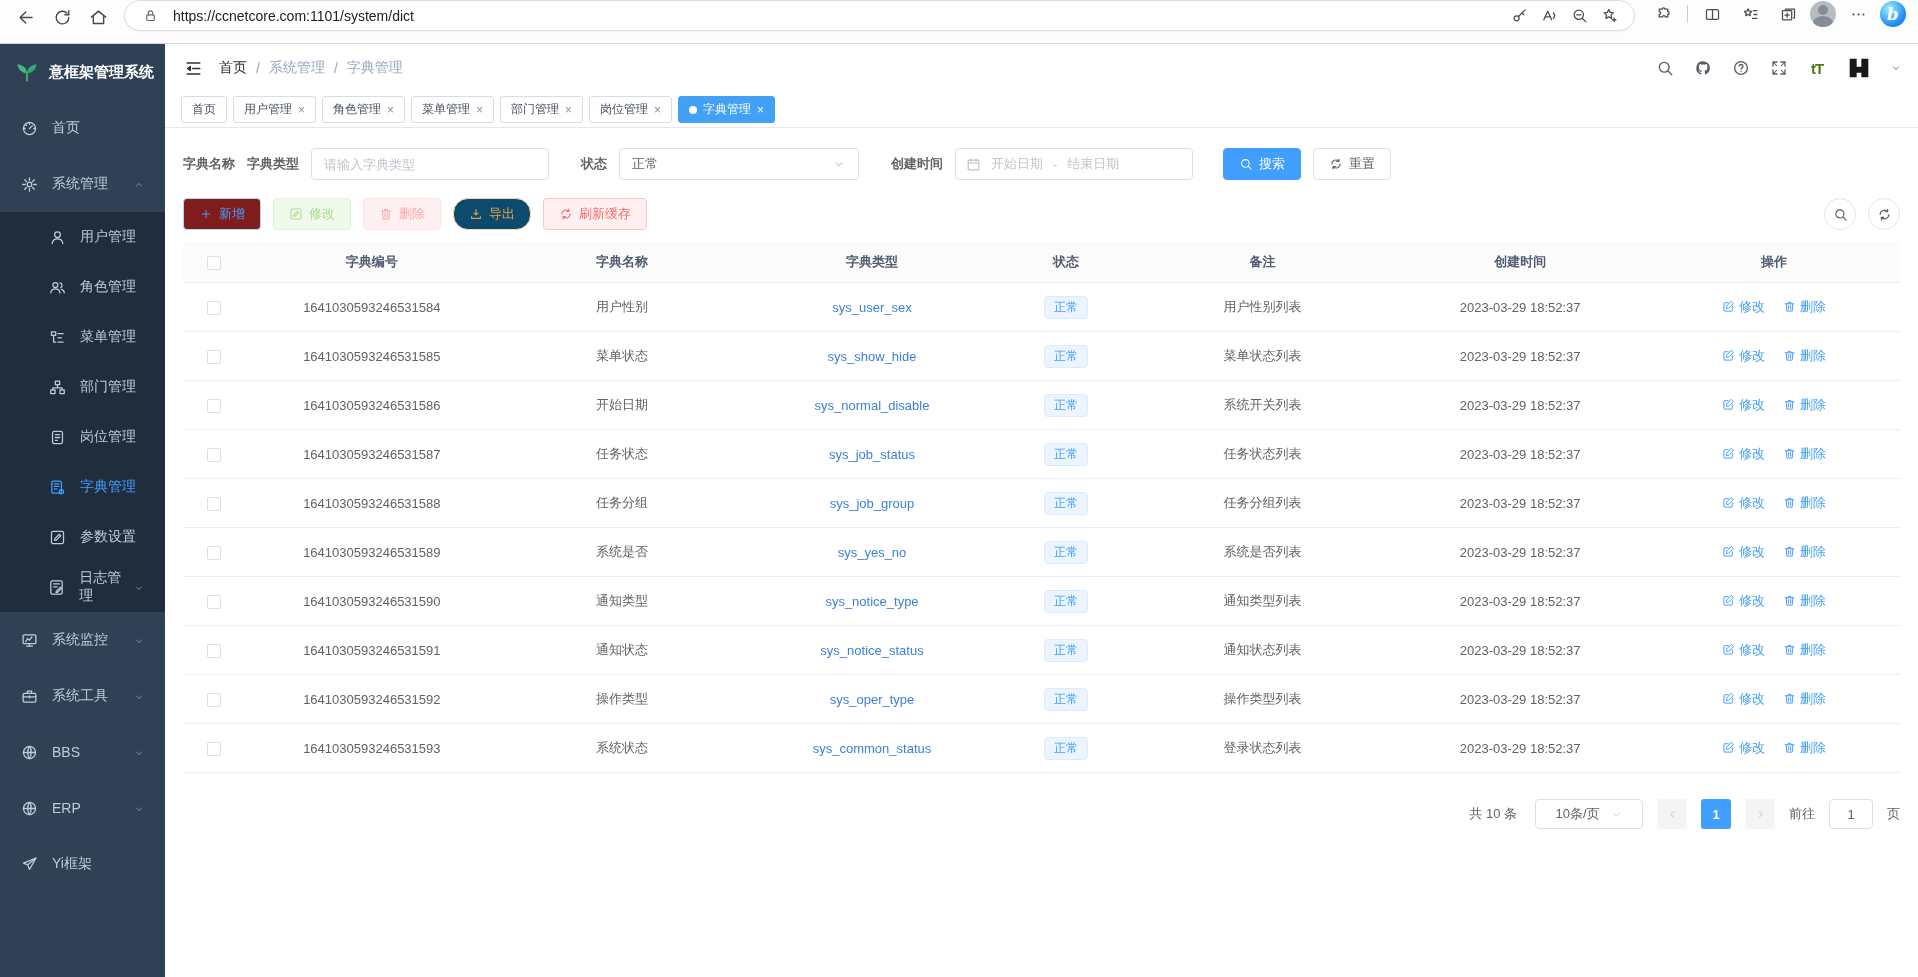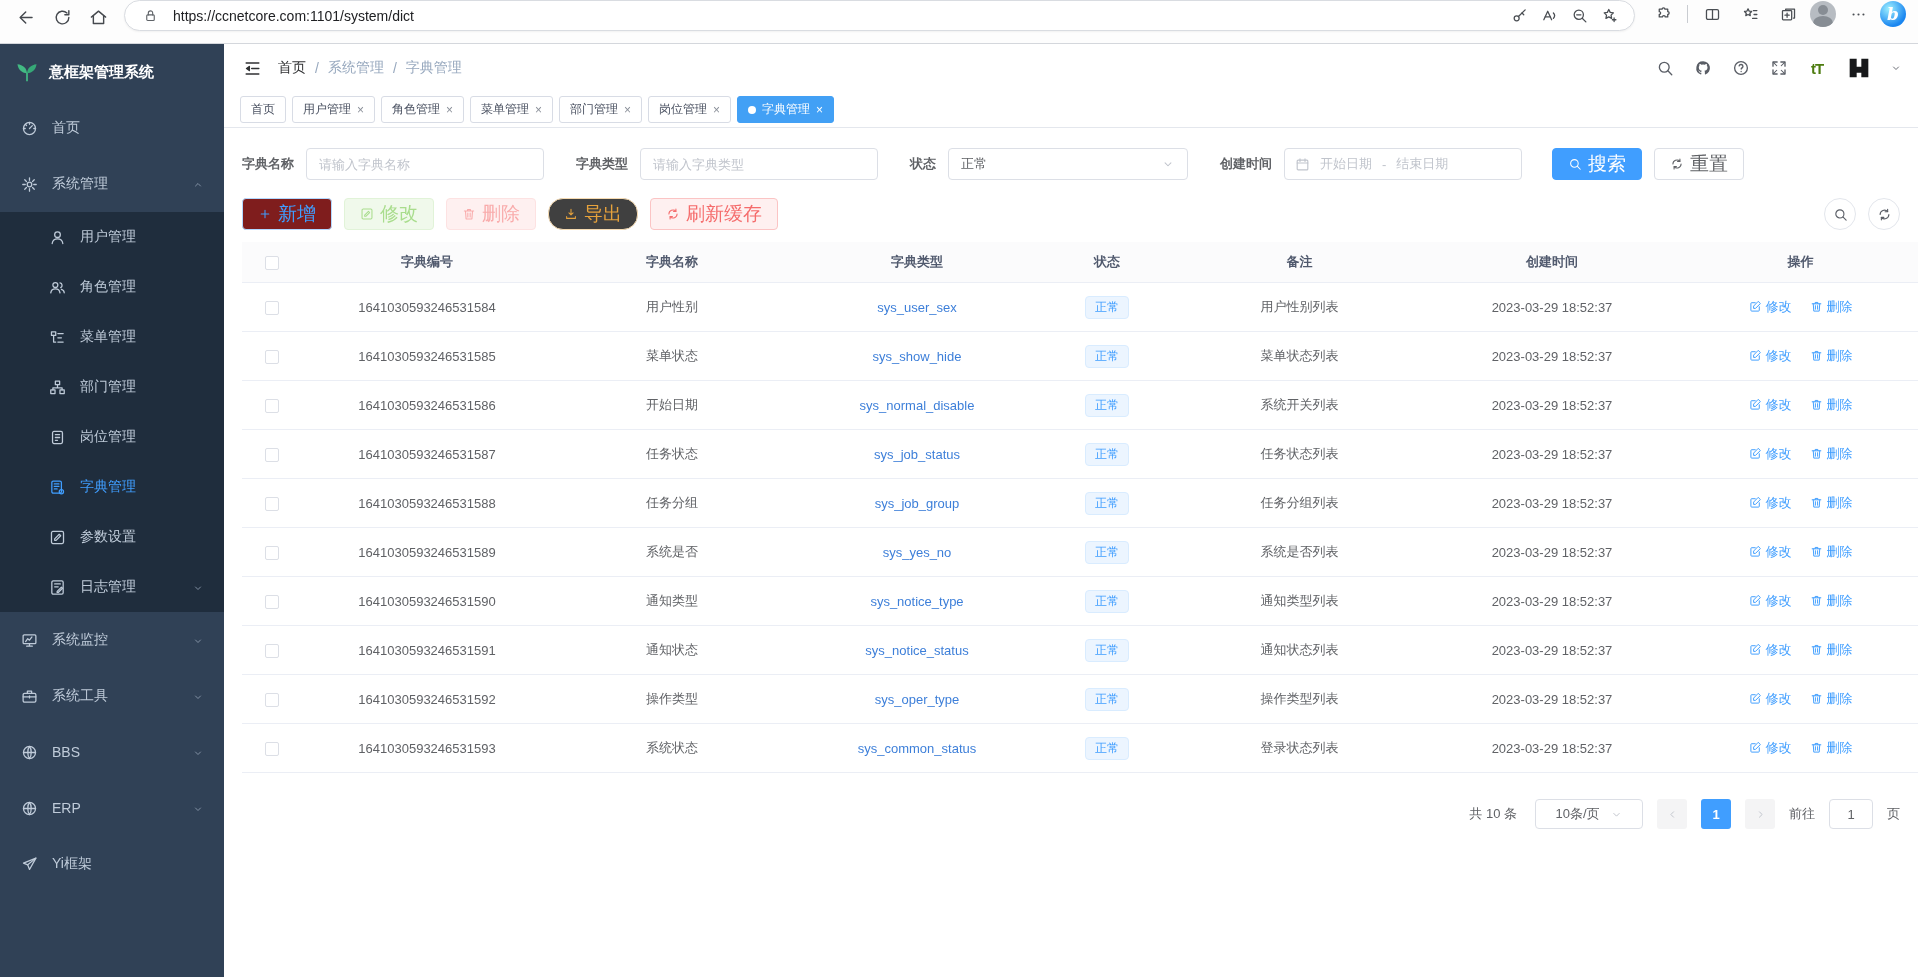--- a/index.html
+++ b/index.html
@@ -23,21 +23,21 @@
   .vdiv { width:1px; height:18px; background:#c9ccd1; margin:0 2px; }
   .avatar-ic { width:26px; height:26px; border-radius:50%; background:#b7bcc2; position:relative; overflow:hidden; }
   .avatar-ic::before { content:""; position:absolute; left:8px; top:4px; width:10px; height:10px; border-radius:50%; background:#878d94; }
   .avatar-ic::after  { content:""; position:absolute; left:3px; top:15px; width:20px; height:14px; border-radius:50%; background:#878d94; }
   .bing-b { width:26px; height:26px; border-radius:50%; background:radial-gradient(circle at 35% 30%, #9ef0ff, #1a86f0 70%);
     color:#fff; display:flex; align-items:center; justify-content:center;
     font-family:"DejaVu Serif",serif; font-weight:bold; font-style:italic; font-size:17px; }
 
   
   .app { display:flex; height:933px; }
-  .sidebar { width:224px; background:#304156; color:#bfcbd9; flex-shrink:0; }
+  .sidebar { width:165px; background:#304156; color:#bfcbd9; flex-shrink:0; }
   .logo-row { height:56px; display:flex; align-items:center; padding:0 14px; gap:9px; }
   .logo-row svg { width:26px; height:26px; }
   .logo-text { color:#fff; font-size:15px; font-weight:bold; white-space:nowrap; }
   .side-item { height:56px; display:flex; align-items:center; padding:0 20px; font-size:14px; cursor:pointer; }
   .side-item .ic { width:18px; height:18px; margin-right:14px; display:flex; align-items:center; justify-content:center; }
   .side-item .ic svg { width:17px; height:17px; }
   .side-item .chev { margin-left:auto; width:12px; height:12px; color:#8a98ab; }
   .side-item .chev svg { width:12px; height:12px; }
   .side-sub { background:#1f2d3d; }
   .side-sub .side-item { height:50px; padding-left:48px; }
@@ -80,32 +80,32 @@
   .f-input::placeholder { color:#c0c4cc; }
   .select-box { width:240px; height:32px; border:1px solid #dcdfe6; border-radius:4px; display:flex;
     align-items:center; padding:0 12px; color:#606266; margin-right:32px; cursor:pointer; }
   .select-box .caret { margin-left:auto; color:#c0c4cc; width:14px; height:14px; }
   .select-box .caret svg { width:14px; height:14px; }
   .date-box { width:238px; height:32px; border:1px solid #dcdfe6; border-radius:4px; display:flex;
     align-items:center; padding:0 10px; color:#c0c4cc; gap:10px; margin-right:30px; cursor:pointer; }
   .date-box .ic { width:15px; height:15px; color:#c0c4cc; }
   .date-box .ic svg { width:15px; height:15px; }
   .btn { height:32px; border-radius:4px; border:1px solid transparent; display:inline-flex; align-items:center;
-    gap:6px; padding:0 15px; font-size:19px; cursor:pointer; background:#fff; font-family:inherit; }
+    gap:6px; padding:0 15px; font-size:13px; cursor:pointer; background:#fff; font-family:inherit; }
   .btn .ic { width:14px; height:14px; display:flex; }
   .btn .ic svg { width:14px; height:14px; }
   .btn-search { background:#409eff; border-color:#409eff; color:#fff; margin-right:12px; }
   .btn-reset { border-color:#dcdfe6; color:#606266; }
 
   .toolbar { display:flex; align-items:center; margin-top:18px; }
   .toolbar .btn { margin-right:12px; }
   .btn.primary  { background:#7f1d1d; border-color:#b3d8ff; color:#409eff; }
   .btn.success  { background:#f0f9eb; border-color:#e1f3d8; color:#a9dd8d; }
   .btn.danger-dis { background:#fef0f0; border-color:#fde2e2; color:#f9abab; }
-  .btn.warning  { background:#404040; border-color:#f5dab1; color:#e6a23c;border-radius:15px; }
+  .btn.warning  { background:#0c4a6e; border-color:#f5dab1; color:#e6a23c;border-radius:15px; }
   .btn.danger   { background:#fef0f0; border-color:#fbc4c4; color:#f56c6c; }
   .toolbar-right { margin-left:auto; display:flex; gap:12px; }
   .circle-btn { width:32px; height:32px; border-radius:50%; border:1px solid #e3e6ec; background:#fff;
     display:flex; align-items:center; justify-content:center; color:#5a5e66; cursor:pointer; }
   .circle-btn svg { width:15px; height:15px; }
 
   
   table { width:100%; border-collapse:collapse; margin-top:12px; table-layout:fixed; }
   th, td { text-align:center; border-bottom:1px solid #ebeef5; font-size:13px; }
   th { color:#515a6e; font-weight:bold; padding:11px 0; background:#fbfbfc; }
@@ -494,21 +494,20 @@
           <span class="dot"></span>
           <span>字典管理</span>
           <span class="x">×</span>
         </span>
       </div>
 
     <div class="content">
 
       <div class="filters">
         <span class="f-label">字典名称</span>
-        <input class="f-input" placeholder="请输入字典名称" style="">
         <span class="f-label">字典类型</span>
         <input class="f-input" placeholder="请输入字典类型" style="">
         <span class="f-label">状态</span>
         <span class="select-box">
           <span>正常</span>
           <span class="caret" id="status-caret"><svg viewBox="0 0 24 24" fill="none" stroke="currentColor" stroke-width="1.8" stroke-linecap="round" stroke-linejoin="round">
                 <path d="M7 10l5 5 5-5"></path>
               </svg></span>
         </span>
         <span class="f-label">创建时间</span>

